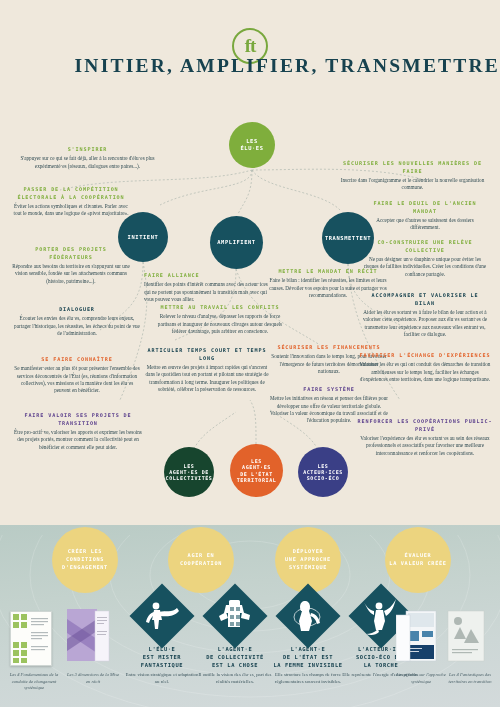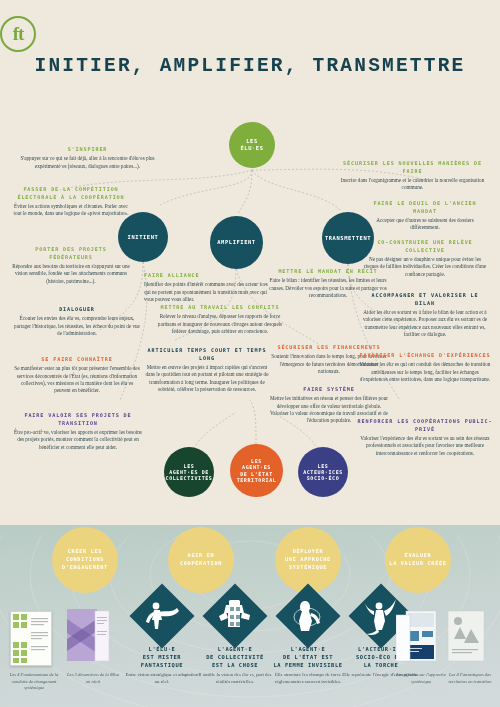--- a/index.html
+++ b/index.html
@@ -13,36 +13,36 @@
   #page {
     position: relative;
     width: 500px;
     height: 707px;
     background: #f0ead e;
     background: #efe8dc;
   }
 
   
   .logo-wrap {
-    position: absolute; left: 0; right: 0; top: 16px;
-    display: flex; justify-content: flex-start;
+    position: absolute; left: 0; right: 0; top: 28px;
+    display: flex; justify-content: center;
   }
   .logo {
     width: 36px; height: 36px; border-radius: 50%;
     border: 2.5px solid #79a83e;
     display: flex; align-items: center; justify-content: center;
     color: #79a83e;
     font-family: "Liberation Serif", serif;
     font-weight: bold; font-size: 19px;
     letter-spacing: -1px;
   }
   .title {
     position: absolute; top: 55px; left: 0; right: 0;
-    text-align: center;
-    font-family: Liberation Mono, monospace;
+    text-align: right;
+    font-family: Liberation Serif, serif;
     font-weight: bold;
     font-size: 19.5px;
     letter-spacing: 2.2px;
     color: #17424f;
   }
   .subtitle {
     position: absolute; top: 83px; left: 0; right: 0;
     text-align: center;
     font-family: "Liberation Serif", serif;
     font-style: italic;

